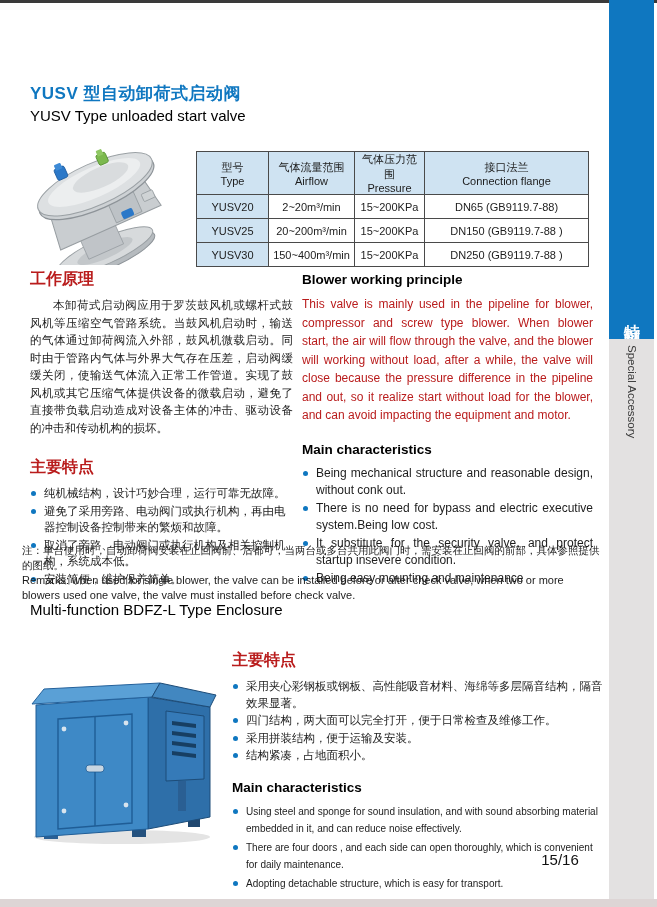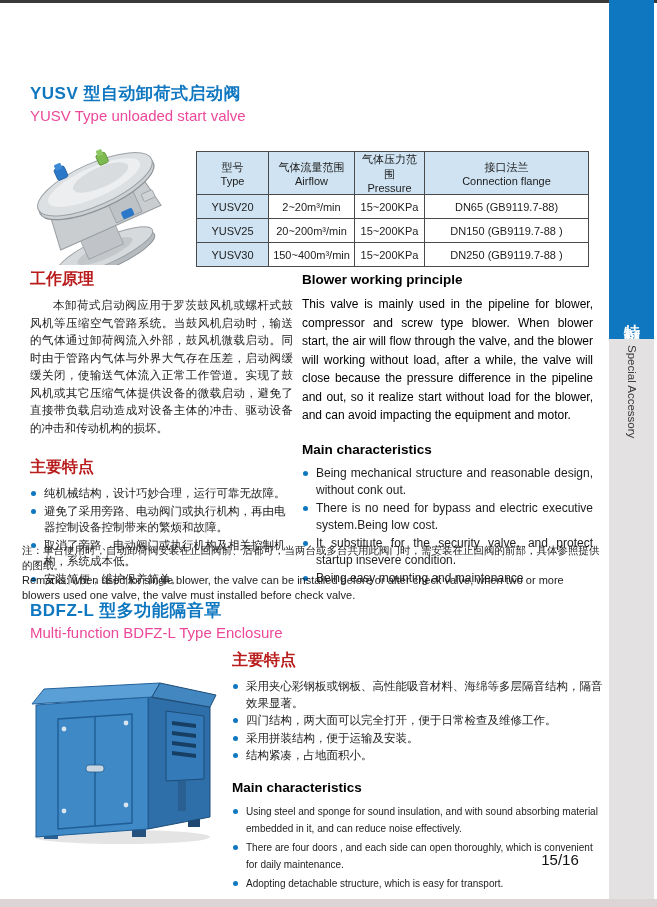--- a/index.html
+++ b/index.html
@@ -15,39 +15,39 @@
   .v-cn { position:absolute; bottom:3px; left:50%; transform:translateX(-50%);
           writing-mode:vertical-rl; text-orientation:upright;
           color:#fff; font-size:16px; font-weight:bold; letter-spacing:5px; }
   .v-en { position:absolute; top:6px; left:50%; transform:translateX(-50%);
           writing-mode:vertical-rl; color:#3c3c3c; font-size:11.5px; white-space:nowrap; }
 
   
   .sec-title { position:absolute; left:30px; }
   .t1 { top:82px; } .t2 { top:599px; }
   .title-cn { color:#0f77c0; font-size:17px; font-weight:bold; letter-spacing:.5px; }
-  .title-en { color:#ec4899; font-size:15px; margin-top:2px; }
+  .title-en { color:#000000; font-size:15px; margin-top:2px; }
 
   
   .spec-table { position:absolute; left:196px; top:151px; border-collapse:collapse; table-layout:fixed;border-radius:28px; }
   .spec-table th, .spec-table td { border:1px solid #4a4a4a; text-align:center; vertical-align:middle;
       font-size:11px; color:#1c1c1c; padding:0 2px; }
   .spec-table th { height:41px; background:#cfe3f2; font-weight:normal; }
   .spec-table td { height:24px; background:#ffffff; }
   .spec-table td.first { background:#cfe3f2; }
   .c0 { width:72px; } .c1 { width:86px; } .c2 { width:70px; } .c3 { width:164px; }
   .th-cn { font-size:11px; } .th-en { font-size:11px; }
 
   
   .col-left  { position:absolute; left:30px;  top:269px; width:263px; }
   .col-right { position:absolute; left:302px; top:272px; width:291px; }
   .h-cn { font-size:16px; font-weight:bold; color:#b91c1c; margin-bottom:7px; }
   .h-en { font-size:13.5px; font-weight:bold; color:#000; margin-bottom:8px; }
   .p-cn { font-size:11.5px; line-height:17.5px; color:#1c1c1c; text-align:justify; text-indent:2em; }
-  .p-en { font-size:12px; line-height:18.5px; color:#000000; text-align:justify; }
+  .p-en { font-size:12px; line-height:18.5px; color:#b91c1c; text-align:justify; }
   .mt-cn { margin-top:20px; } .mt-en { margin-top:17px; }
 
   ul.feat { list-style:none; }
   ul.feat li { display:flex; align-items:flex-start; }
   .dot { flex:0 0 auto; width:5px; height:5px; border-radius:50%; background:#0f77c0; margin:6px 8px 0 1px; }
   .li-cn { font-size:11.5px; line-height:16.5px; color:#1c1c1c; }
   .li-en { font-size:12px; line-height:17px; color:#1c1c1c; text-align:justify; }
   ul.feat li + li { margin-top:1px; }
 
   
@@ -204,21 +204,20 @@
         </li>
     </ul>
   </div>
 
   <div class="note">
     <p class="note-cn">注：单台使用时，自动卸荷阀安装在止回阀前、后都可，当两台或多台共用此阀门时，需安装在止回阀的前部，具体参照提供的图纸。</p>
     <p class="note-en">Remarks: when used for single blower, the valve can be installed before or after check valve, when two or more blowers used one valve, the valve must installed before check valve.</p>
   </div>
 
   <div class="sec-title t2">
-    <div class="title-cn">BDFZ-L 型多功能隔音罩</div>
     <div class="title-en">Multi-function BDFZ-L Type Enclosure</div>
   </div>
 
   <div class="enclosure-img">
     <svg width="205" height="192" viewBox="0 0 205 192">
 
       <ellipse cx="102" cy="178" rx="88" ry="7" fill="#e4e4e4"></ellipse>
 
       <rect x="24" y="172" width="14" height="8" fill="#2a5f93"></rect>
       <rect x="112" y="168" width="14" height="10" fill="#24517e"></rect>

